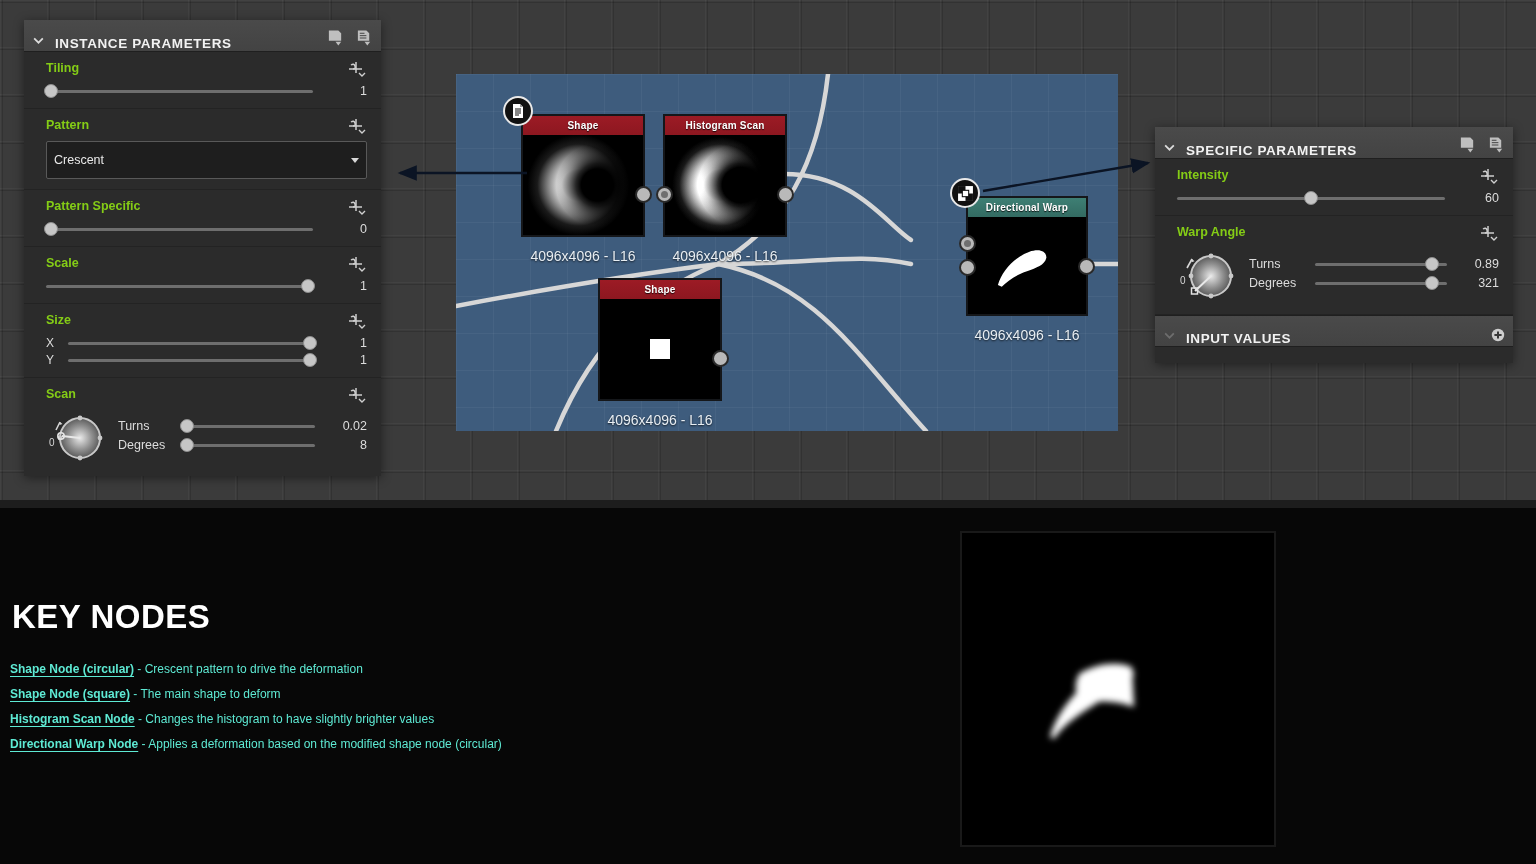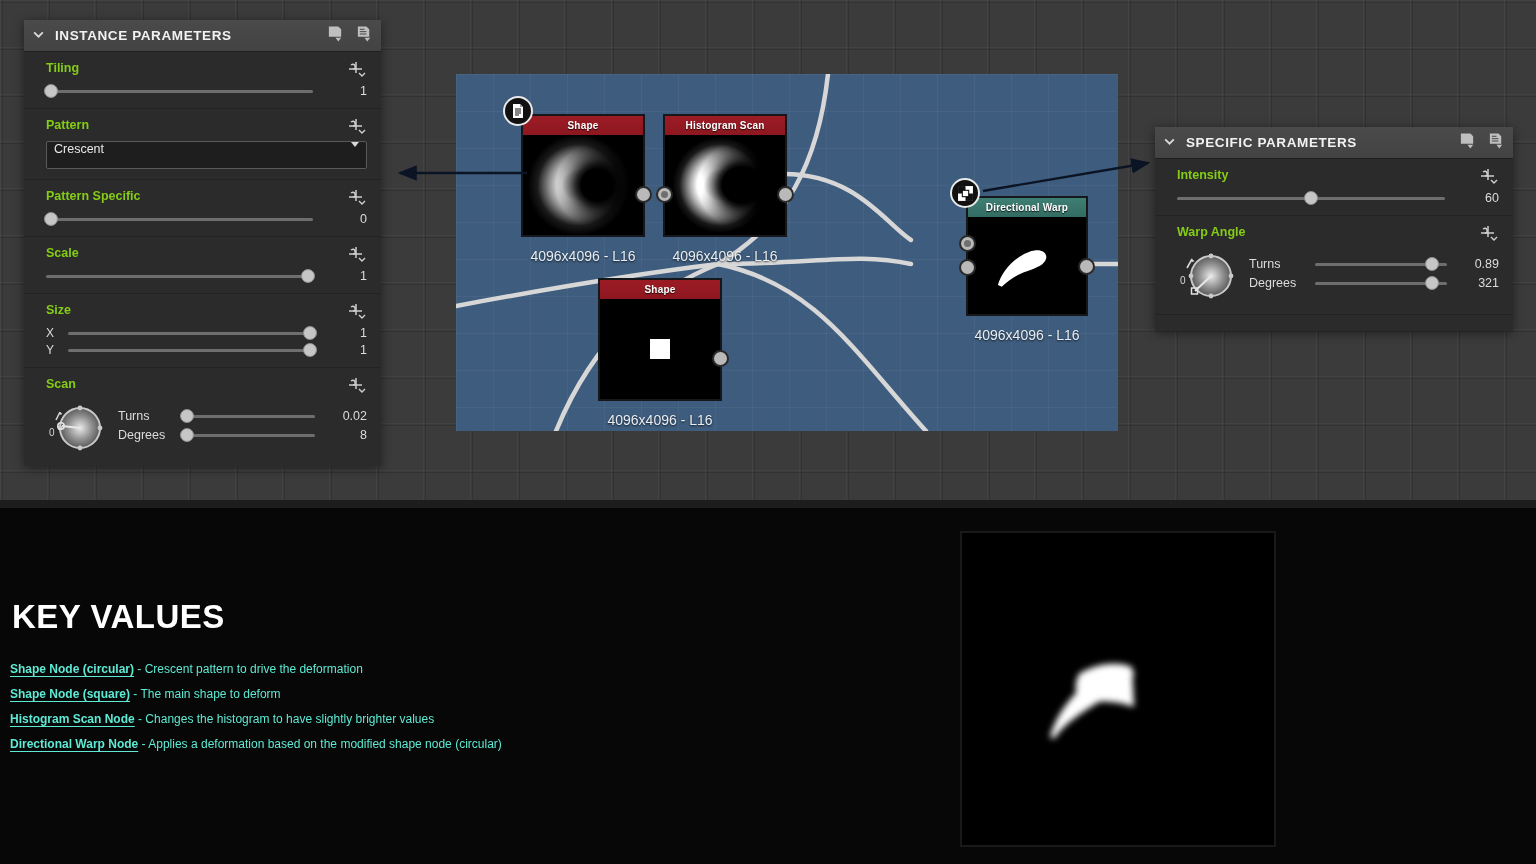--- a/index.html
+++ b/index.html
@@ -102,21 +102,21 @@
   
   .arrow-svg { position:absolute; left:0; top:0; width:1536px; height:508px; pointer-events:none; }
 
   
   .panel {
     position: absolute;
     background: #2b2b2b;
     box-shadow: 0 2px 10px rgba(0,0,0,0.45);
   }
   .panel-header {
-    display: flex; align-items: center;
+    display: flex; align-items: flex-end;
     height: 32px; padding: 0 8px;
     background: linear-gradient(to bottom,#4a4a4a,#434343);
     border-bottom: 1px solid #1f1f1f;
   }
   .panel-header .chev { margin-right: 10px; }
   .panel-title {
     flex: 1;
     font-size: 13.5px; font-weight: bold; color: #f2f2f2;
     letter-spacing: 0.6px;
   }
@@ -145,22 +145,22 @@
     background: #c6c6c6; border: 1px solid #8e8e8e;
     transform: translateX(-7px);
   }
   .val {
     width: 44px; text-align: right;
     font-size: 12.5px; color: #dcdcdc;
   }
   .subrow { display:flex; align-items:center; gap:8px; margin-top:3px; }
   .subrow .axis { width: 14px; font-size: 12px; color:#dcdcdc; }
   .select {
-    height: 28px; background: #1e1e1e; border: 1px solid #595959;
-    border-radius: 2px; display: flex; align-items: flex-start;
+    height: 38px; background: #1e1e1e; border: 1px solid #595959;
+    border-radius: 2px; display: flex; align-items: center;
     padding: 0 7px; position: relative;
   }
   .select span.v { font-size: 12.5px; color: #e8e8e8; flex:1; }
   .select .caret {
     width: 0; height: 0; border-left: 4px solid transparent;
     border-right: 4px solid transparent; border-top: 5px solid #d8d8d8;
   }
 
   
   .angle-wrap { display: flex; align-items: center; gap: 12px; }
@@ -577,25 +577,39 @@
             <div class="slider">
               <div class="track"></div>
                 <div class="knob" style="left:89%;"></div>
             </div>
             <div class="val">321</div>
           </div>
         </div>
       </div>
     </div>
 
+    <div class="panel-header" style="border-top:1px solid #1f1f1f;">
+      <span class="chev">
+        <svg width="13" height="13" viewBox="0 0 12 12">
+            <path d="M2 4 L6 8 L10 4" fill="none" stroke="#6d6d6d" stroke-width="1.6"></path>
+          </svg>
+      </span>
+      <span class="panel-title">INPUT VALUES</span>
+      <span>
+        <svg width="14" height="14" viewBox="0 0 14 14">
+          <circle cx="7" cy="7" r="6.2" fill="#cfcfcf"></circle>
+          <path d="M7 3.4 V10.6 M3.4 7 H10.6" stroke="#3a3a3a" stroke-width="2"></path>
+        </svg>
+      </span>
+    </div>
     <div style="height:16px; background:#2b2b2b;"></div>
   </div>
 
   <div class="lower">
-    <div class="key-title">KEY VALUES</div>
+    <div class="key-title">KEY NODES</div>
     <div class="key-list">
       <div class="key-item">
         <span class="nm">Shape Node (circular)</span><span class="ds"> - Crescent pattern to drive the deformation</span>
       </div>
       <div class="key-item">
         <span class="nm">Shape Node (square)</span><span class="ds"> - The main shape to deform</span>
       </div>
       <div class="key-item">
         <span class="nm">Histogram Scan Node</span><span class="ds"> - Changes the histogram to have slightly brighter values</span>
       </div>

